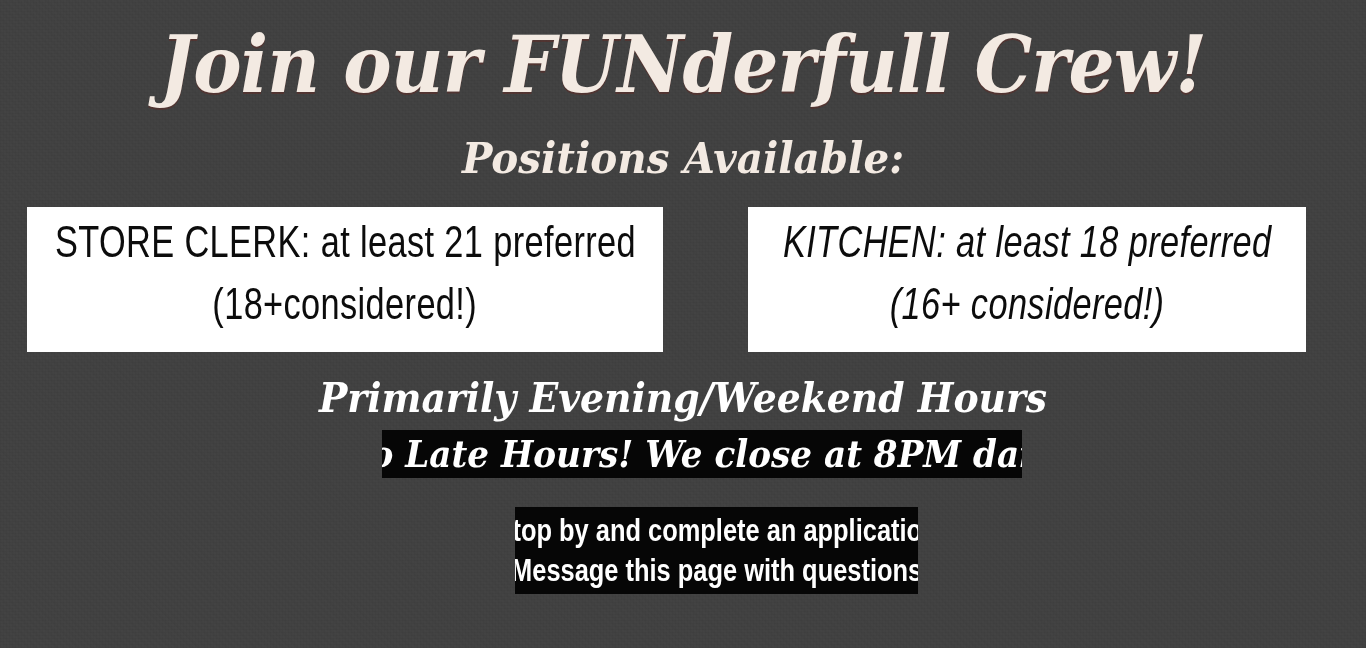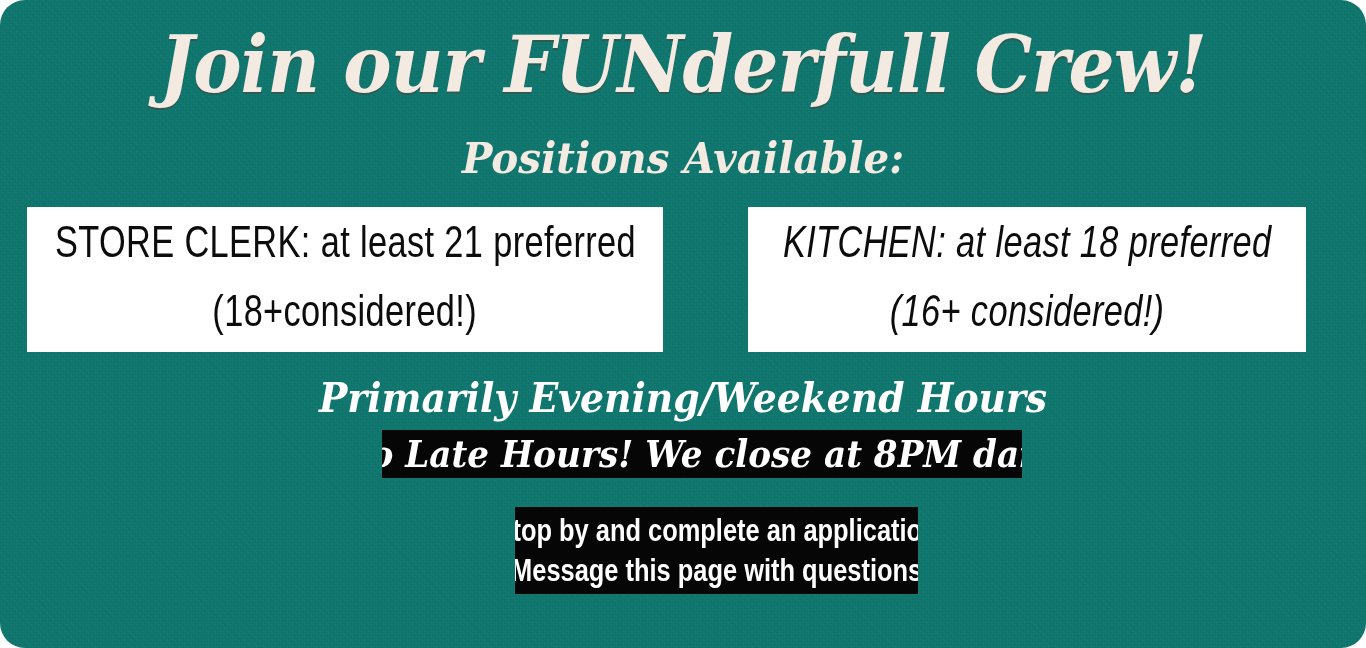--- a/index.html
+++ b/index.html
@@ -11,23 +11,22 @@
     width: 1366px;
     height: 648px;
     overflow: hidden;
     font-family: "Liberation Sans", sans-serif;
   }
 
   #flyer {
     position: relative;
     width: 1366px;
     height: 648px;
-    background-color: #0f766e;
-    overflow: hidden;
-    border-radius: 25px;
+    background-color: #404040;
+    overflow: hidden;
   }
 
   
   #bg-texture {
     position: absolute;
     inset: 0;
     pointer-events: none;
     opacity: 0.22;
     background-image:
       repeating-linear-gradient(0deg,   rgba(0,0,0,0.10) 0px, rgba(0,0,0,0.00) 1px, rgba(255,255,255,0.06) 2px, rgba(0,0,0,0.00) 3px),
@@ -72,21 +71,21 @@
   }
 
   
   .position-box {
     position: absolute;
     background: #ffffff;
     color: #0c0c0c;
     box-sizing: border-box;
     display: flex;
     flex-direction: column;
-    justify-content: space-between;
+    justify-content: flex-start;
     align-items: center;
     padding: 4px 8px 10px 8px;
   }
   #box-clerk {
     left: 27px;
     top: 207px;
     width: 636px;
     height: 145px;
   }
   #box-kitchen {

